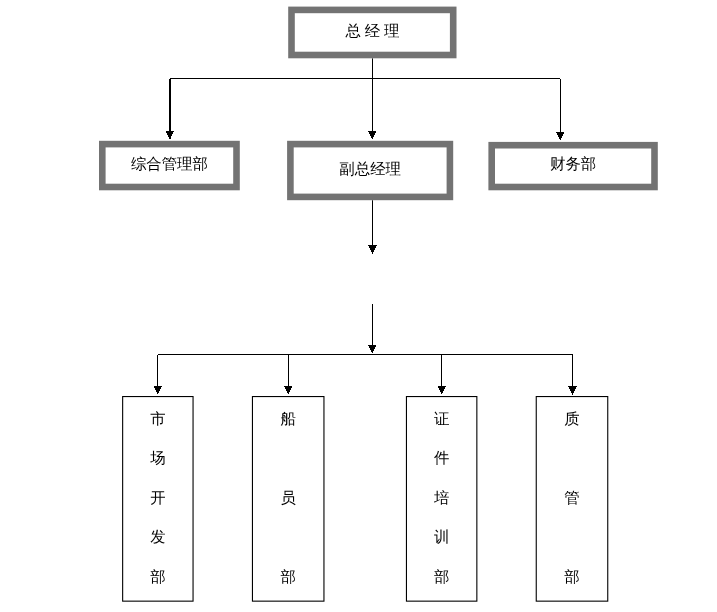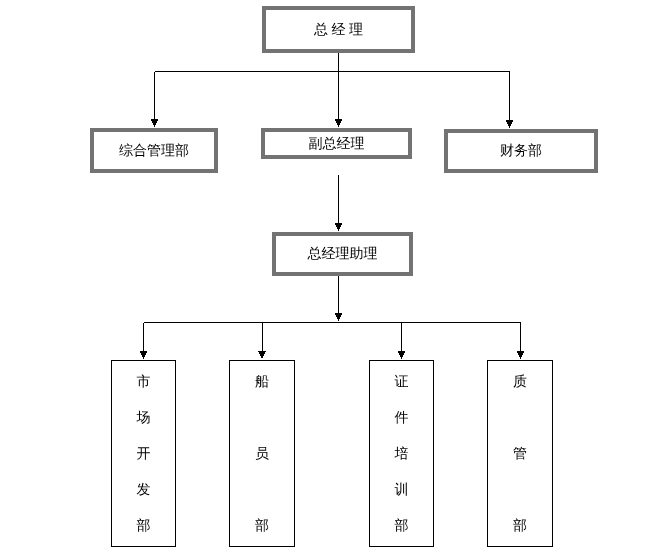--- a/index.html
+++ b/index.html
@@ -17,21 +17,21 @@
   .edges-svg {
     position: absolute;
     left: 0; top: 0;
     width: 652px; height: 556px;
     pointer-events: none;
   }
   .node {
     position: absolute;
     box-sizing: border-box;
     background: #ffffff;
-    border: 4px solid #737373;
+    border: 6px solid #737373;
     display: flex;
     align-items: center;
     justify-content: center;
     color: #000000;
     font-size: 14px;
     line-height: 1;
     white-space: pre;
   }
   .vnode {
     position: absolute;
@@ -43,21 +43,21 @@
     align-items: center;
     justify-content: space-between;
     padding: 14px 0 13px 0;
     color: #000000;
     font-size: 14px;
     line-height: 1;
   }
   
   .n-gm        { left: 262px; top: 6px;   width: 153px; height: 47px; }
   .n-admin     { left: 90px;  top: 128px; width: 128px; height: 45px; }
-  .n-deputy    { left: 261px; top: 128px; width: 151px; height: 31px; }
+  .n-deputy    { left: 261px; top: 128px; width: 151px; height: 54px; }
   .n-finance   { left: 444px; top: 129px; width: 154px; height: 44px; }
   .n-assistant { left: 272px; top: 232px; width: 141px; height: 44px; }
   .n-market    { left: 111px; top: 360px; width: 65px;  height: 187px; }
   .n-crew      { left: 229px; top: 360px; width: 66px;  height: 187px; }
   .n-cert      { left: 369px; top: 360px; width: 65px;  height: 187px; }
   .n-quality   { left: 487px; top: 360px; width: 66px;  height: 187px; }
 </style>
 </head>
 <body>
 
@@ -83,21 +83,20 @@
     <line x1="143.5" y1="322.5" x2="143.5" y2="358" stroke="#000" stroke-width="1" marker-end="url(#arrow)"></line>
     <line x1="262" y1="322.5" x2="262" y2="358" stroke="#000" stroke-width="1" marker-end="url(#arrow)"></line>
     <line x1="401.5" y1="322.5" x2="401.5" y2="358" stroke="#000" stroke-width="1" marker-end="url(#arrow)"></line>
     <line x1="520.5" y1="322.5" x2="520.5" y2="358" stroke="#000" stroke-width="1" marker-end="url(#arrow)"></line>
   </svg>
 
   <div class="node n-gm">总 经 理</div>
   <div class="node n-admin">综合管理部</div>
   <div class="node n-deputy">副总经理</div>
   <div class="node n-finance">财务部</div>
-  <div class="node n-assistant">总经理助理</div>
 
   <div class="vnode n-market">
       <div>市</div>
       <div>场</div>
       <div>开</div>
       <div>发</div>
       <div>部</div>
     </div>
   <div class="vnode n-crew">
       <div>船</div>

